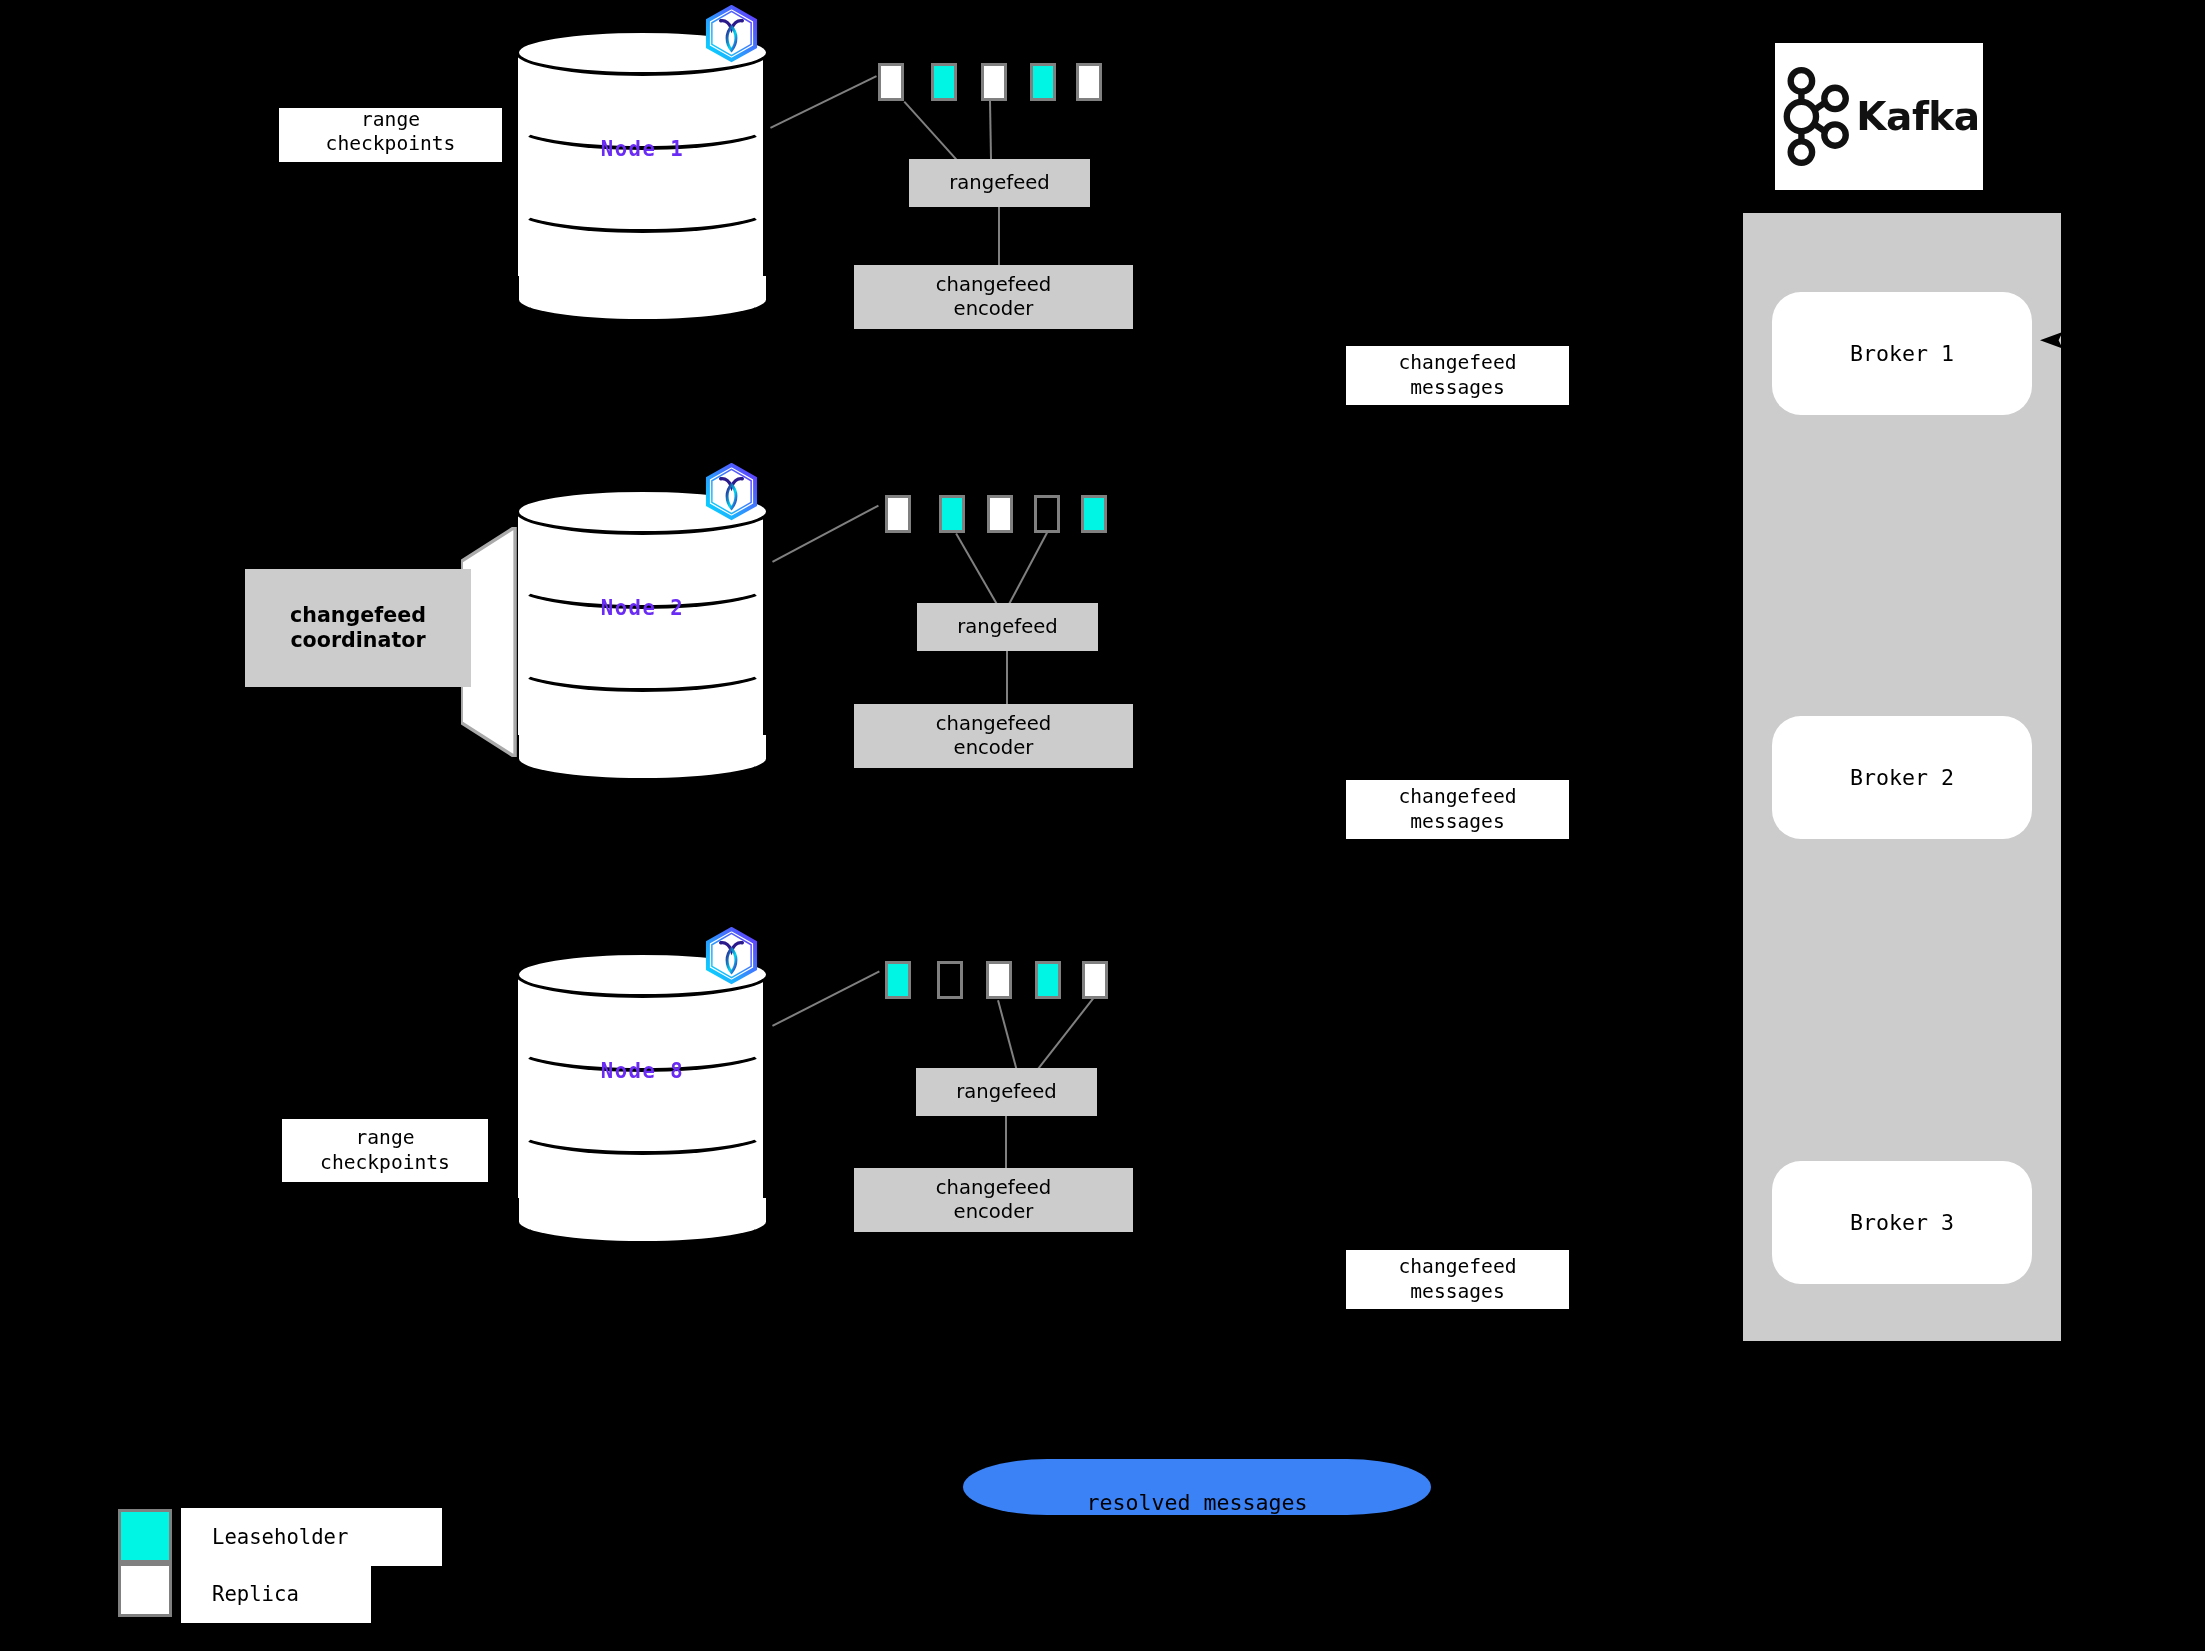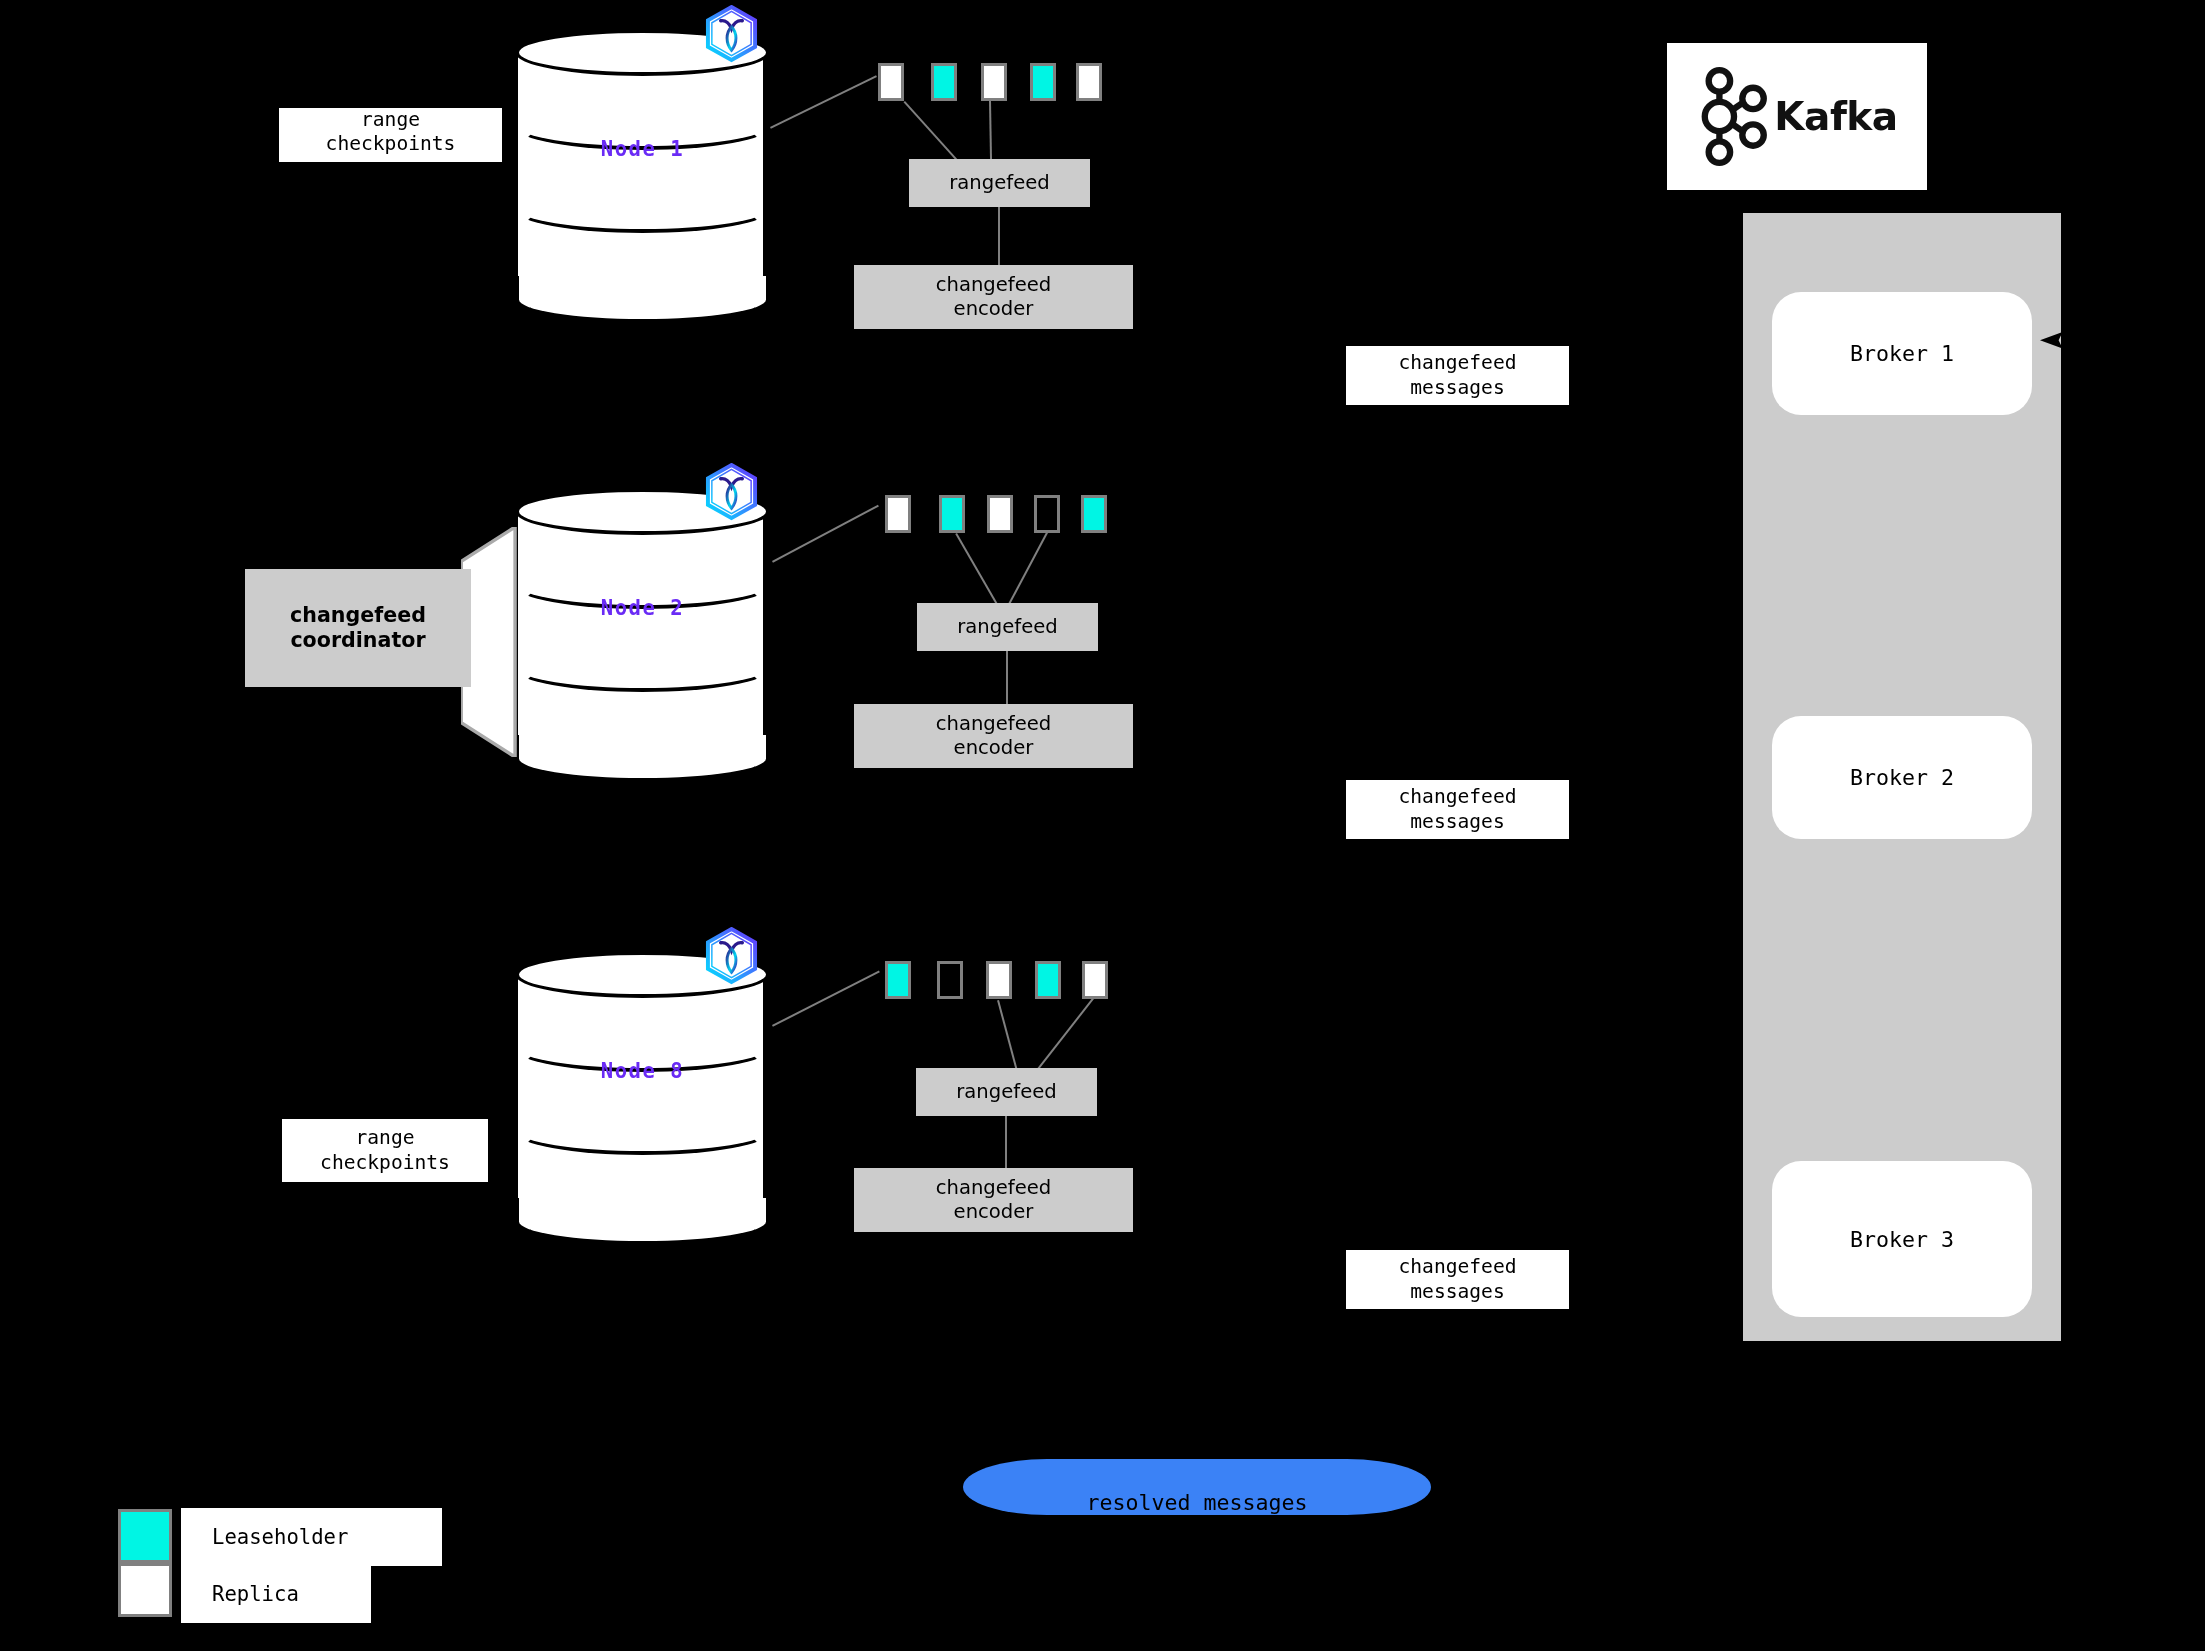--- a/index.html
+++ b/index.html
@@ -261,21 +261,21 @@
 <div class="graybox" style="left:854px;top:1168px;width:279px;height:64px;">
   <span style="white-space:pre-line;">changefeed
 encoder</span>
 </div>
 
 <div class="whitebox" style="left:1346px;top:1250px;width:223px;height:59px;">
   <span style="white-space:pre-line;">changefeed
 messages</span>
 </div>
 
-<div id="kafka-logo-box" style="left:1667px;top:43px;width:260px;height:147px;">
+<div id="kafka-logo-box" style="left:1775px;top:43px;width:208px;height:147px;">
   <svg width="78" height="103" viewBox="0 0 160 210">
     <g fill="none" stroke="#111" stroke-width="13">
       <circle cx="48" cy="32" r="22"></circle>
       <circle cx="48" cy="105" r="30"></circle>
       <circle cx="48" cy="178" r="22"></circle>
       <circle cx="117" cy="68" r="22"></circle>
       <circle cx="117" cy="143" r="22"></circle>
       <path d="M48,54 L48,75"></path>
       <path d="M48,135 L48,156"></path>
       <path d="M74,92 L97,76"></path>
@@ -287,21 +287,21 @@
 
 <div id="kafka-panel" style="left:1743px;top:213px;width:318px;height:1128px;">
 </div>
 
 <div class="broker" style="left:1772px;top:292px;width:260px;height:123px;">
   <span>Broker 1</span>
 </div>
 <div class="broker" style="left:1772px;top:716px;width:260px;height:123px;">
   <span>Broker 2</span>
 </div>
-<div class="broker" style="left:1772px;top:1161px;width:260px;height:156px;">
+<div class="broker" style="left:1772px;top:1161px;width:260px;height:123px;">
   <span>Broker 3</span>
 </div>
 
 <div class="abs" style="left:2040px;top:328px;">
   <svg width="24.5" height="24.5" viewBox="0 0 50 50">
       <polygon points="0,25 46,8 38,25 46,42" fill="#000"></polygon>
     </svg>
 </div>
 
 <div id="resolved-pill" style="left:963px;top:1459px;width:468px;height:56px;">

